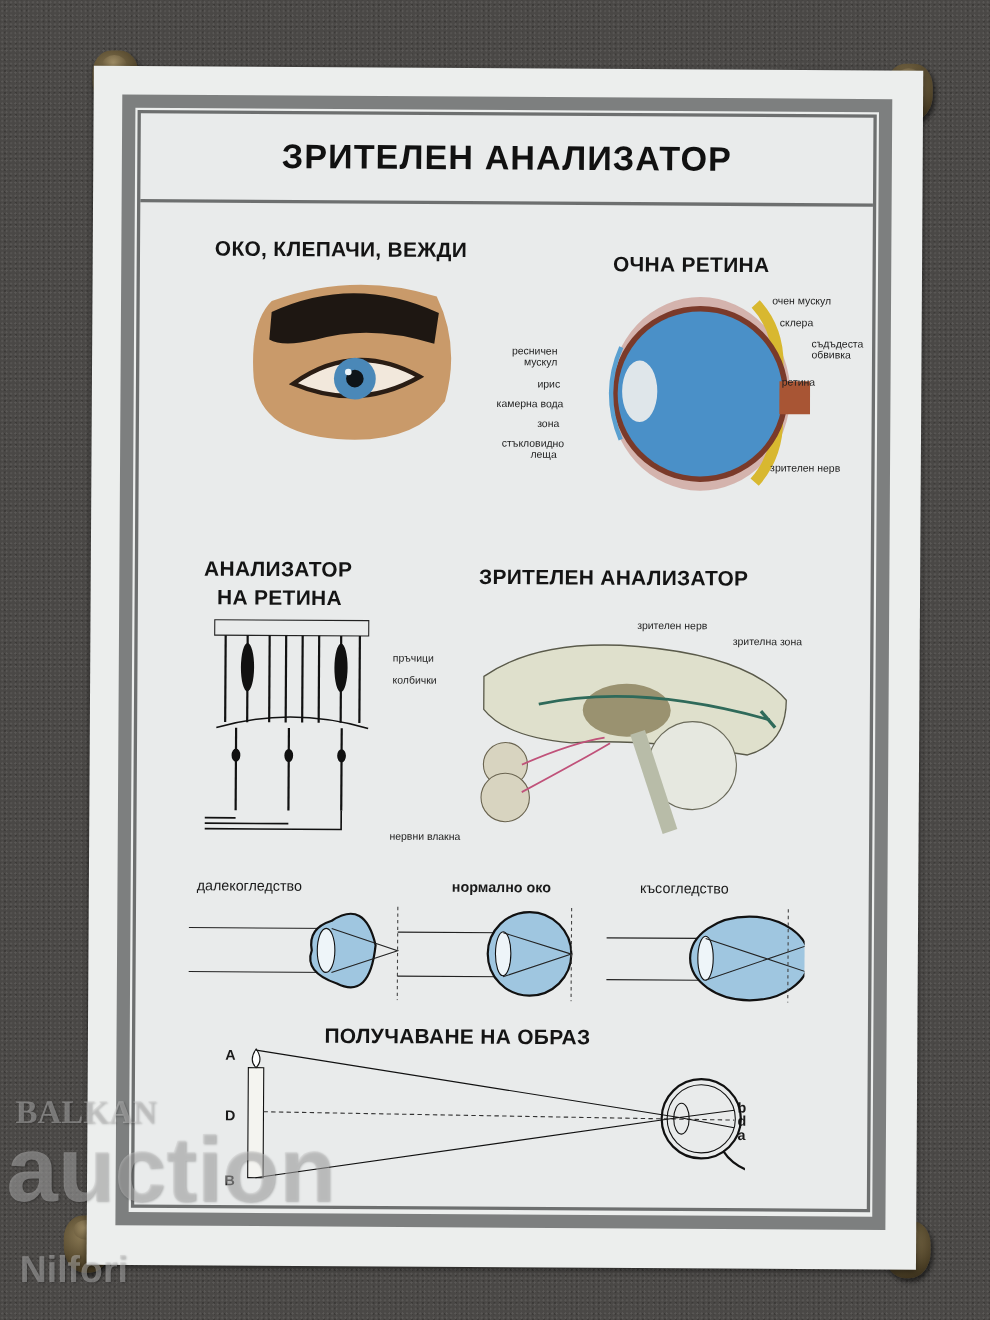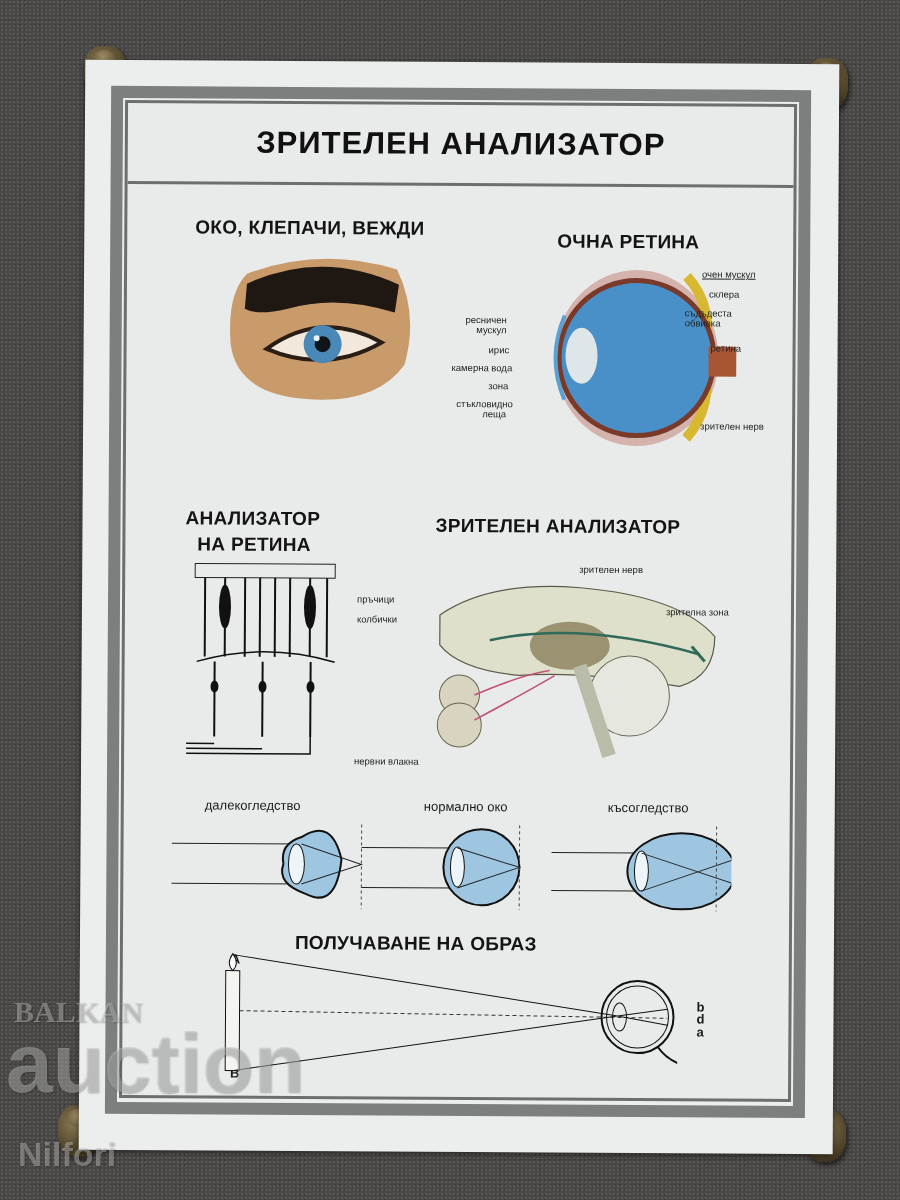--- a/index.html
+++ b/index.html
@@ -9,21 +9,21 @@
        background-size:4px 4px,5px 5px;background-position:0 0,2px 2px;
        font-family:"Liberation Sans", sans-serif;}
   .poster{position:absolute;left:82px;top:62px;width:754px;height:1090px;background:#eceeed;
           transform:rotate(0.35deg);box-shadow:0 2px 6px rgba(0,0,0,.5);}
   .frame-outer{position:absolute;left:26px;top:26px;right:28px;bottom:36px;border:12px solid #7d7f7f;}
   .frame-inner{position:absolute;left:40px;top:40px;right:42px;bottom:52px;border:3px solid #6d6f6f;background:#e9ebeb;}
   .title-bar{position:absolute;left:0;right:0;top:0;height:78px;border-bottom:3px solid #6d6f6f;display:flex;align-items:center;justify-content:center;}
   .title{font-size:31px;font-weight:bold;letter-spacing:1px;color:#111;}
   .h{position:absolute;font-weight:bold;color:#141414;font-size:19px;letter-spacing:.3px;}
   .lbl{position:absolute;font-size:9.5px;color:#222;white-space:nowrap;line-height:10px;}
-  .lbl2{position:absolute;font-size:13px;color:#1a1a1a;white-space:nowrap;margin-left:26px;}
+  .lbl2{position:absolute;font-size:13px;color:#1a1a1a;white-space:nowrap;}
   .abs{position:absolute;}
   .weight{position:absolute;width:42px;height:52px;border-radius:40% 40% 45% 45%;
           background:radial-gradient(circle at 40% 35%,#8b7a55,#4a3e25 70%,#2e2616);box-shadow:2px 3px 5px rgba(0,0,0,.6);}
   .weight::after{content:"";position:absolute;left:9px;top:4px;width:22px;height:18px;border-radius:50%;
           background:radial-gradient(circle at 45% 40%,#a08e66,#5a4c30);}
   .wm{position:absolute;color:rgba(200,200,200,.45);font-weight:bold;text-shadow:1px 1px 2px rgba(0,0,0,.25);}
 </style>
 </head>
 <body>
 
@@ -60,23 +60,23 @@
       <rect x="172" y="80" width="28" height="30" fill="#a85534"></rect>
     </svg>
     <div>
       <div class="lbl" style="left:336px;top:210px;width:44px;white-space:normal;text-align:right;">ресничен мускул</div>
       <div class="lbl" style="left:362px;top:240px;">ирис</div>
       <div class="lbl" style="left:325px;top:258px;">камерна вода</div>
       <div class="lbl" style="left:362px;top:276px;">зона</div>
       <div class="lbl" style="left:330px;top:294px;width:50px;white-space:normal;text-align:right;">стъкловидно леща</div>
     </div>
     <div>
-      <div class="lbl" style="left:575px;top:163px;text-decoration:underline;">очен мускул</div>
+      <div class="lbl" style="left:575px;top:163px;">очен мускул</div>
       <div class="lbl" style="left:582px;top:183px;">склера</div>
-      <div class="lbl" style="left:558px;top:202px;width:50px;white-space:normal;">съдъдеста обвивка</div>
+      <div class="lbl" style="left:611px;top:202px;width:50px;white-space:normal;">съдъдеста обвивка</div>
       <div class="lbl" style="left:584px;top:237px;">ретина</div>
       <div class="lbl" style="left:574px;top:315px;">зрителен нерв</div>
     </div>
 
     <div class="h" style="left:60px;top:404px;">АНАЛИЗАТОР</div>
     <div class="h" style="left:72px;top:430px;">НА РЕТИНА</div>
     <svg class="abs" style="left:60px;top:458px;" width="160" height="200" viewBox="0 0 160 200">
       <rect x="10" y="2" width="140" height="14" fill="none" stroke="#222" stroke-width="1"></rect>
       <g stroke="#111" stroke-width="2">
         <line x1="20" y1="16" x2="20" y2="95"></line>
@@ -109,24 +109,24 @@
       <ellipse cx="140" cy="70" rx="40" ry="24" fill="#9a9270"></ellipse>
       <circle cx="200" cy="120" r="40" fill="#e6e8e0" stroke="#6a6a5a"></circle>
       <path d="M150,90 L180,180" stroke="#b8bca8" stroke-width="14"></path>
       <circle cx="30" cy="120" r="20" fill="#d8d4c0" stroke="#6a6450"></circle>
       <circle cx="30" cy="150" r="22" fill="#d8d4c0" stroke="#6a6450"></circle>
       <path d="M60,65 Q150,45 270,78" stroke="#2f6a5a" stroke-width="2.5" fill="none"></path>
       <path d="M45,120 Q90,100 120,95 M45,145 Q100,115 125,100" stroke="#c0527a" stroke-width="1.6" fill="none"></path>
       <path d="M262,70 L275,85" stroke="#2f6a5a" stroke-width="3"></path>
     </svg>
     <div class="lbl" style="left:454px;top:459px;">зрителен нерв</div>
-    <div class="lbl" style="left:541px;top:501px;text-align:center;">зрителна зона</div>
+    <div class="lbl" style="left:541px;top:473px;text-align:center;">зрителна зона</div>
 
     <div class="lbl2" style="left:55px;top:694px;">далекогледство</div>
-    <div class="lbl2" style="left:274px;top:694px;">нормално око</div>
+    <div class="lbl2" style="left:287px;top:694px;font-weight:bold;">нормално око</div>
     <div class="lbl2" style="left:458px;top:694px;">късогледство</div>
     <svg class="abs" style="left:48px;top:715px;" width="560" height="90" viewBox="0 0 560 90">
       <g>
         <line x1="0" y1="25" x2="135" y2="25" stroke="#222"></line>
           <line x1="0" y1="65" x2="135" y2="65" stroke="#222"></line>
         <path d="M130,18 Q160,-2 170,40 Q165,90 135,75 Q105,65 112,45 Q108,25 130,18Z" fill="#9fc6e0" stroke="#111" stroke-width="2"></path>
         <ellipse cx="125" cy="45" rx="8" ry="20" fill="#eef5f9" stroke="#111"></ellipse>
         <path d="M130,25 L190,45 L130,65" stroke="#222" fill="none"></path>
         <line x1="190" y1="5" x2="190" y2="90" stroke="#444" stroke-dasharray="3,3"></line>
       </g>

